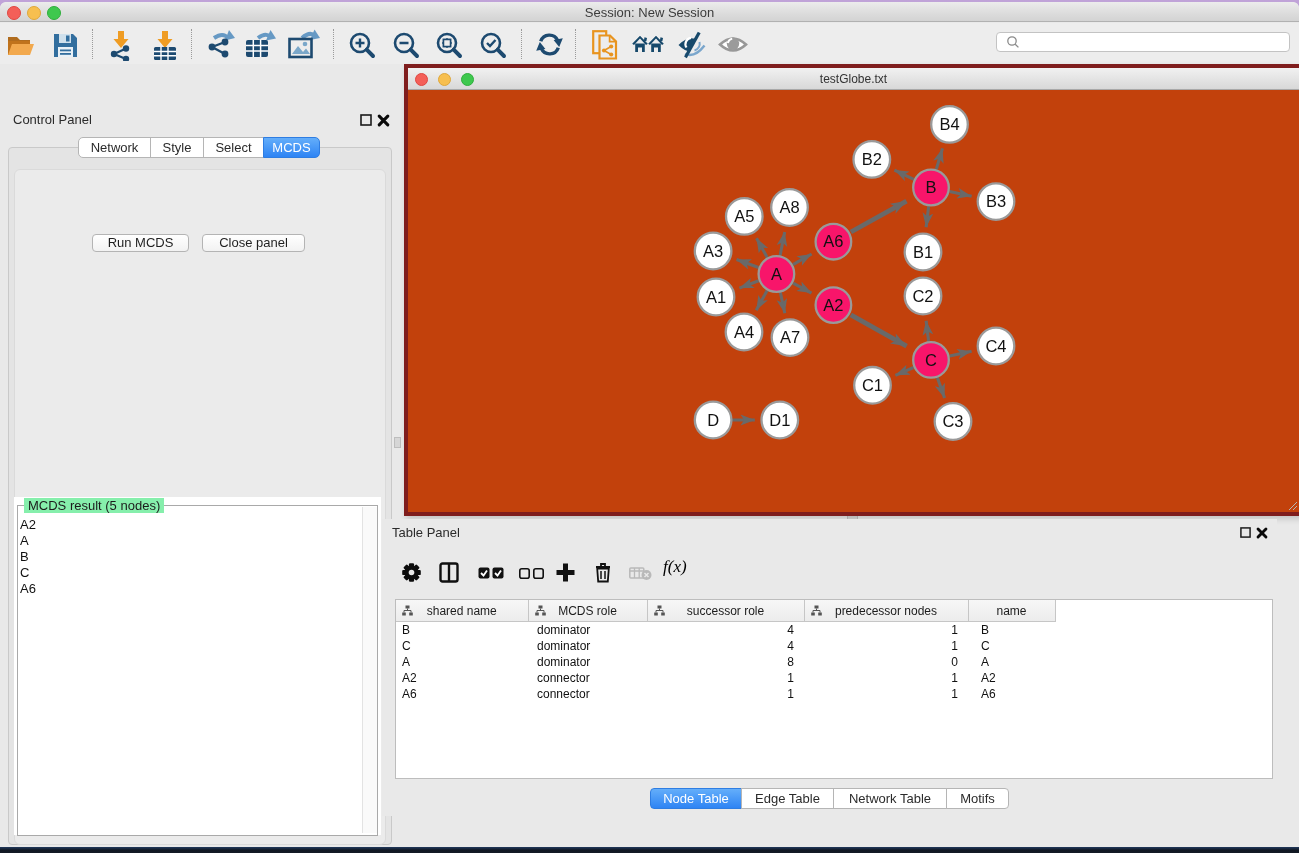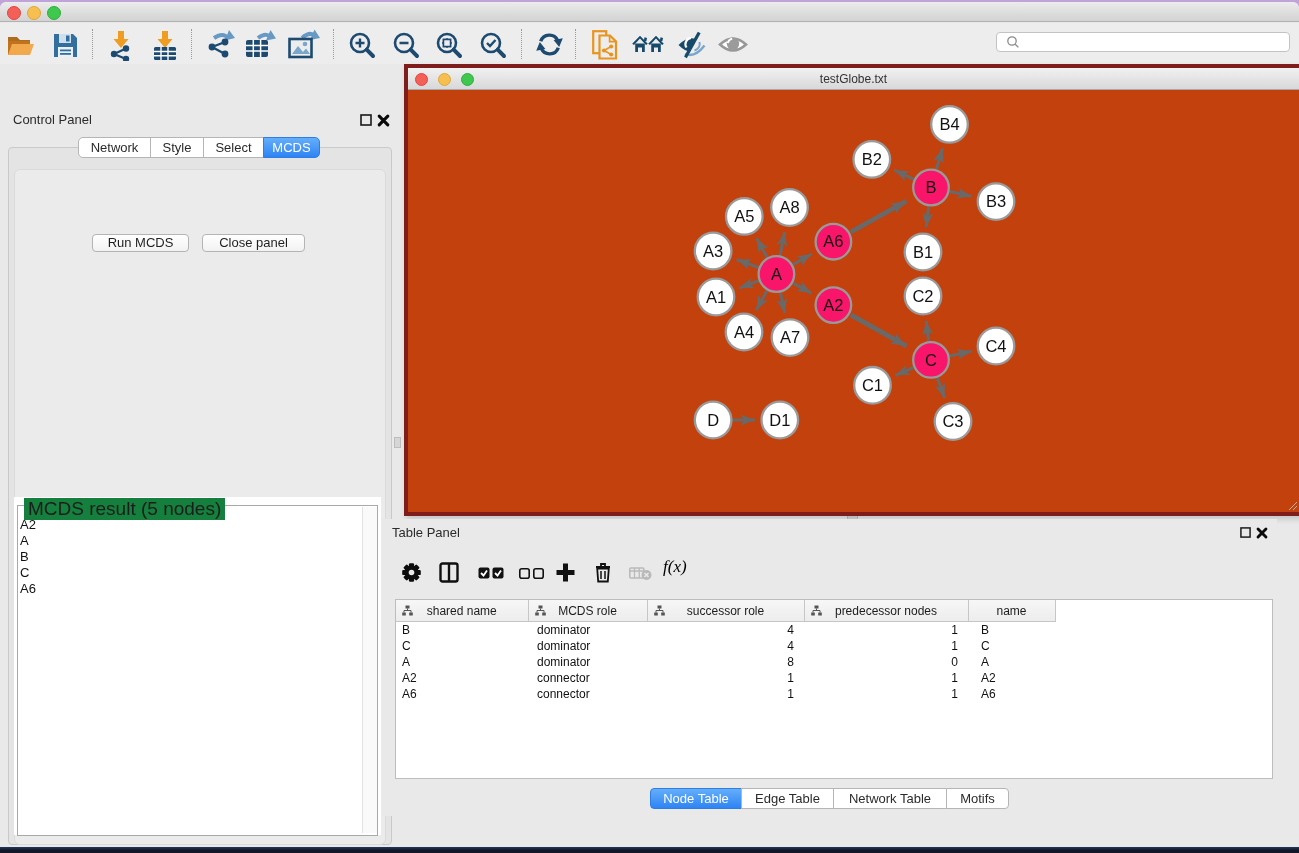--- a/index.html
+++ b/index.html
@@ -23,21 +23,21 @@
 #tabsel{background:linear-gradient(180deg,#64aefa 0%,#2e84f4 100%);color:#fff;border-color:#2e7de2;}
 #cp-outer{position:absolute;left:8px;top:42px;width:382px;height:696px;background:#e4e4e4;border:1px solid #c9c9c9;border-radius:4px;}
 #cp-inner{position:absolute;left:14px;top:64px;width:370px;height:674px;background:#ebebeb;border:1px solid #dadada;border-radius:6px;}
 #opt-label{position:absolute;left:0;top:72px;width:398px;text-align:center;font-size:13px;color:#1f1f1f;}
 #dropdown{position:absolute;left:43px;top:94px;width:310px;height:19px;background:#fff;border:1px solid #ababab;border-radius:4px;}
 #dd-text{position:absolute;left:12px;top:2px;font-size:13px;color:#1f1f1f;}
 #dd-step{position:absolute;right:-1px;top:-1px;width:18px;height:19px;background:linear-gradient(180deg,#5ea9f9 0%,#2276ee 100%);border:1px solid #2c77dd;border-radius:0 4px 4px 0;}
 .btn{position:absolute;top:129px;height:16px;background:linear-gradient(180deg,#ffffff 0%,#f2f2f2 100%);border:1px solid #b4b4b4;border-radius:4px;font-size:13px;color:#1f1f1f;text-align:center;line-height:16px;}
 #mcds-box{position:absolute;left:14px;top:392px;width:367px;height:338px;background:#fff;}
 #mcds-fs{position:absolute;left:3px;top:8px;width:359px;height:329px;border:1px solid #a9a9a9;}
-#mcds-title{position:absolute;left:6px;top:-8px;background:#15803d;padding:0 4px;font-size:19px;color:#1c1c1c;}
+#mcds-title{position:absolute;left:6px;top:-8px;background:#86efac;padding:0 4px;font-size:13px;color:#1c1c1c;}
 #mcds-list{position:absolute;left:6px;top:20px;font-size:13px;color:#111;line-height:16px;}
 #mcds-sb{position:absolute;right:4px;top:10px;width:14px;height:326px;background:#fafafa;border-left:1px solid #e3e3e3;}
 
 #netwin{position:absolute;left:404px;top:62px;width:891px;height:444px;background:#c2410c;border:4px solid #7f1d1d;box-shadow:2px 3px 6px rgba(0,0,0,0.16);}
 #net-tbar{position:absolute;left:0;top:0;width:100%;height:21px;background:linear-gradient(180deg,#f1f1f1 0%,#d8d8d8 100%);border-bottom:1px solid #a8a8a8;}
 .tl2{position:absolute;top:5px;width:11px;height:11px;border-radius:50%;}
 #net-title{position:absolute;top:4px;left:0;width:100%;text-align:center;font-size:12px;color:#333;}
 
 .nl{font-family:"Liberation Sans",sans-serif;font-size:16.5px;fill:#111;text-anchor:middle;}
 .e{stroke:#696969;stroke-width:3.05;}
@@ -61,20 +61,21 @@
 #membtn{position:absolute;left:1214px;top:6px;width:73px;height:21px;background:#f9f9f9;border:1px solid #a3a3a3;border-radius:2px;}
 </style></head>
 <body>
 <div id="wallpaper"></div>
 <div id="wallbottom"></div>
 <div id="app">
   <div id="titlebar">
     <div class="tl" style="left:7px;background:#f45f58;border:1px solid #df4742;"></div>
     <div class="tl" style="left:27px;background:#f7bf4f;border:1px solid #dfa73a;"></div>
     <div class="tl" style="left:47px;background:#3ec84e;border:1px solid #2fae3c;"></div>
+    <div id="title-text">Session: New Session</div>
   </div>
   <div id="toolbar">
     <svg class="ticon" style="left:6px;top:9px;" width="30" height="28" viewBox="0 0 30 28">
       <path d="M2,5 h9 l3,3 h10 v4 h-22 z" fill="#b06c1e"></path>
       <path d="M2,5 v18 h22 v-14 h-22 z" fill="#c0731c"></path>
       <path d="M6,12 h22 l-4,11 h-22 z" fill="#f2a94e"></path>
     </svg>
     <svg class="ticon" style="left:51px;top:8px;" width="29" height="29" viewBox="0 0 29 29">
       <path d="M3,3 h19 l4,4 v19 h-23 z" fill="#326e9e"></path>
       <rect x="8" y="3" width="12" height="9" fill="#cfe0ec"></rect>

